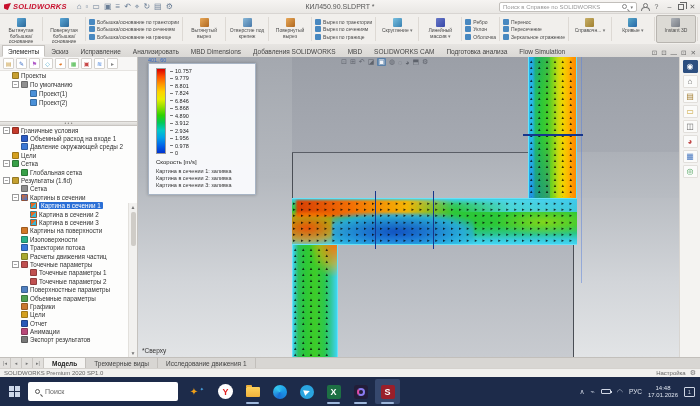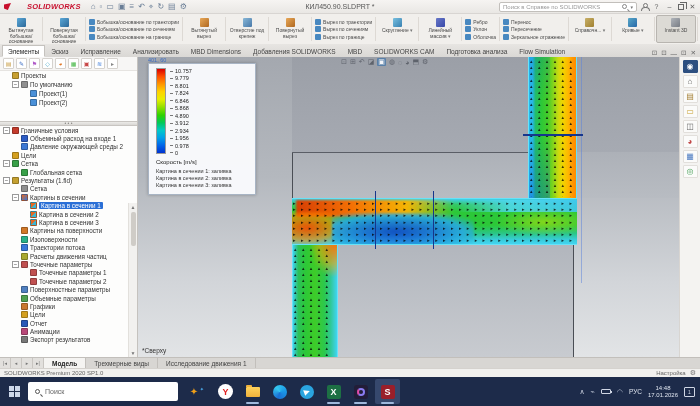--- a/index.html
+++ b/index.html
@@ -2,21 +2,21 @@
 <html><head>
 <meta charset="utf-8">
 <style>
   *{box-sizing:border-box;margin:0;padding:0;}
   html,body{width:700px;height:406px;overflow:hidden;}
   body{font-family:"Liberation Sans",sans-serif;background:#fff;position:relative;}
   .app{position:absolute;inset:0;}
 
   
   .titlebar{position:absolute;left:0;top:0;right:0;height:14px;background:linear-gradient(#f6f4f2,#e9e7e4);border-bottom:1px solid #d8d5d2;display:flex;align-items:center;font-size:7px;color:#555;z-index:30;}
-  .sw-logo{display:flex;align-items:center;gap:16px;padding:0 4px;flex:none;}
+  .sw-logo{display:flex;align-items:center;gap:2px;padding:0 4px;flex:none;}
   .sw-logo .mark{width:7px;height:7px;background:#c8102e;clip-path:polygon(0 20%,100% 0,55% 100%,0 80%);}
   .sw-logo .txt{color:#c8102e;font-weight:bold;font-style:italic;font-size:7.5px;letter-spacing:.2px;}
   .qa{display:flex;gap:4px;margin-left:6px;color:#5c7astroke;color:#5f7astroke;color:#5f7a96;font-size:8px;flex:none;}
   .qa span{color:#6a7e96;}
   .doc-title{position:absolute;left:200px;right:220px;text-align:center;font-size:7px;color:#555;white-space:nowrap;overflow:hidden;}
   .tb-right{margin-left:auto;display:flex;align-items:center;gap:4px;padding-right:3px;flex:none;}
   .search-box{width:138px;height:10px;border:1px solid #c2bfbb;background:#fff;border-radius:2px;display:flex;align-items:center;font-size:6px;color:#999;padding:0 3px;gap:3px;}
   .search-box .ph{flex:1;white-space:nowrap;overflow:hidden;}
   .icon-mag{width:5px;height:5px;border:1px solid #888;border-radius:50%;position:relative;flex:none;}
   .icon-mag:after{content:"";position:absolute;width:3px;height:1px;background:#888;left:4px;top:5px;transform:rotate(45deg);}

